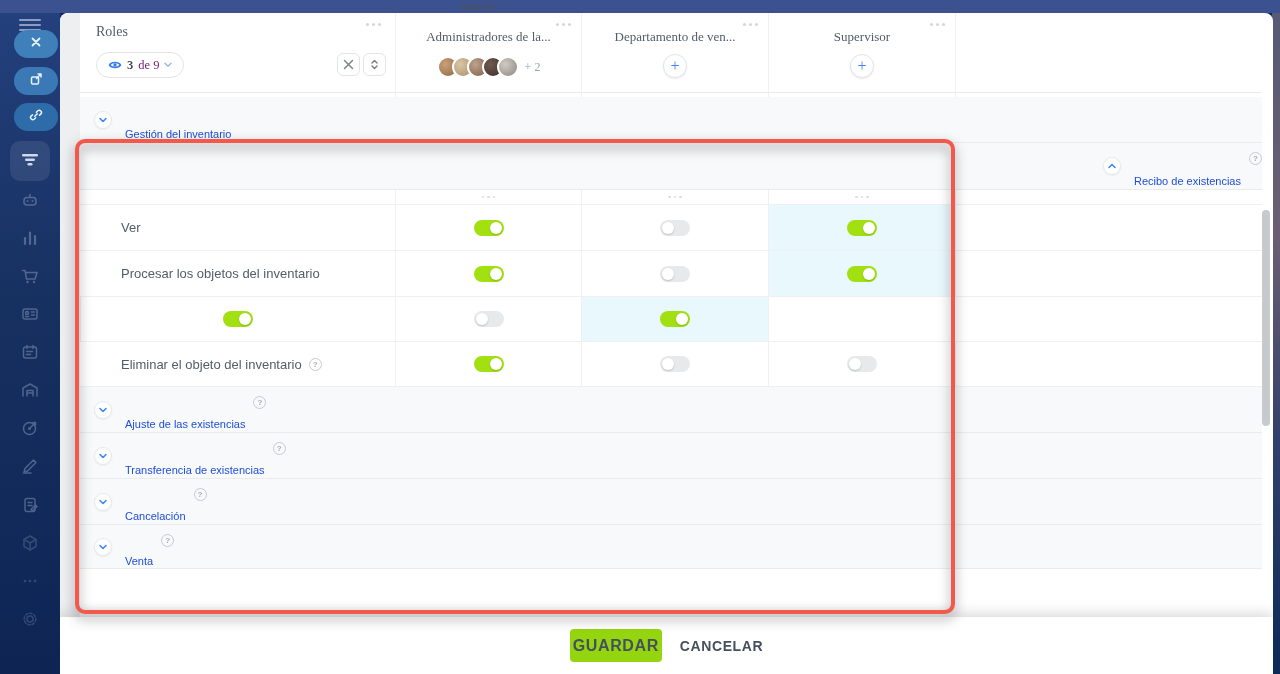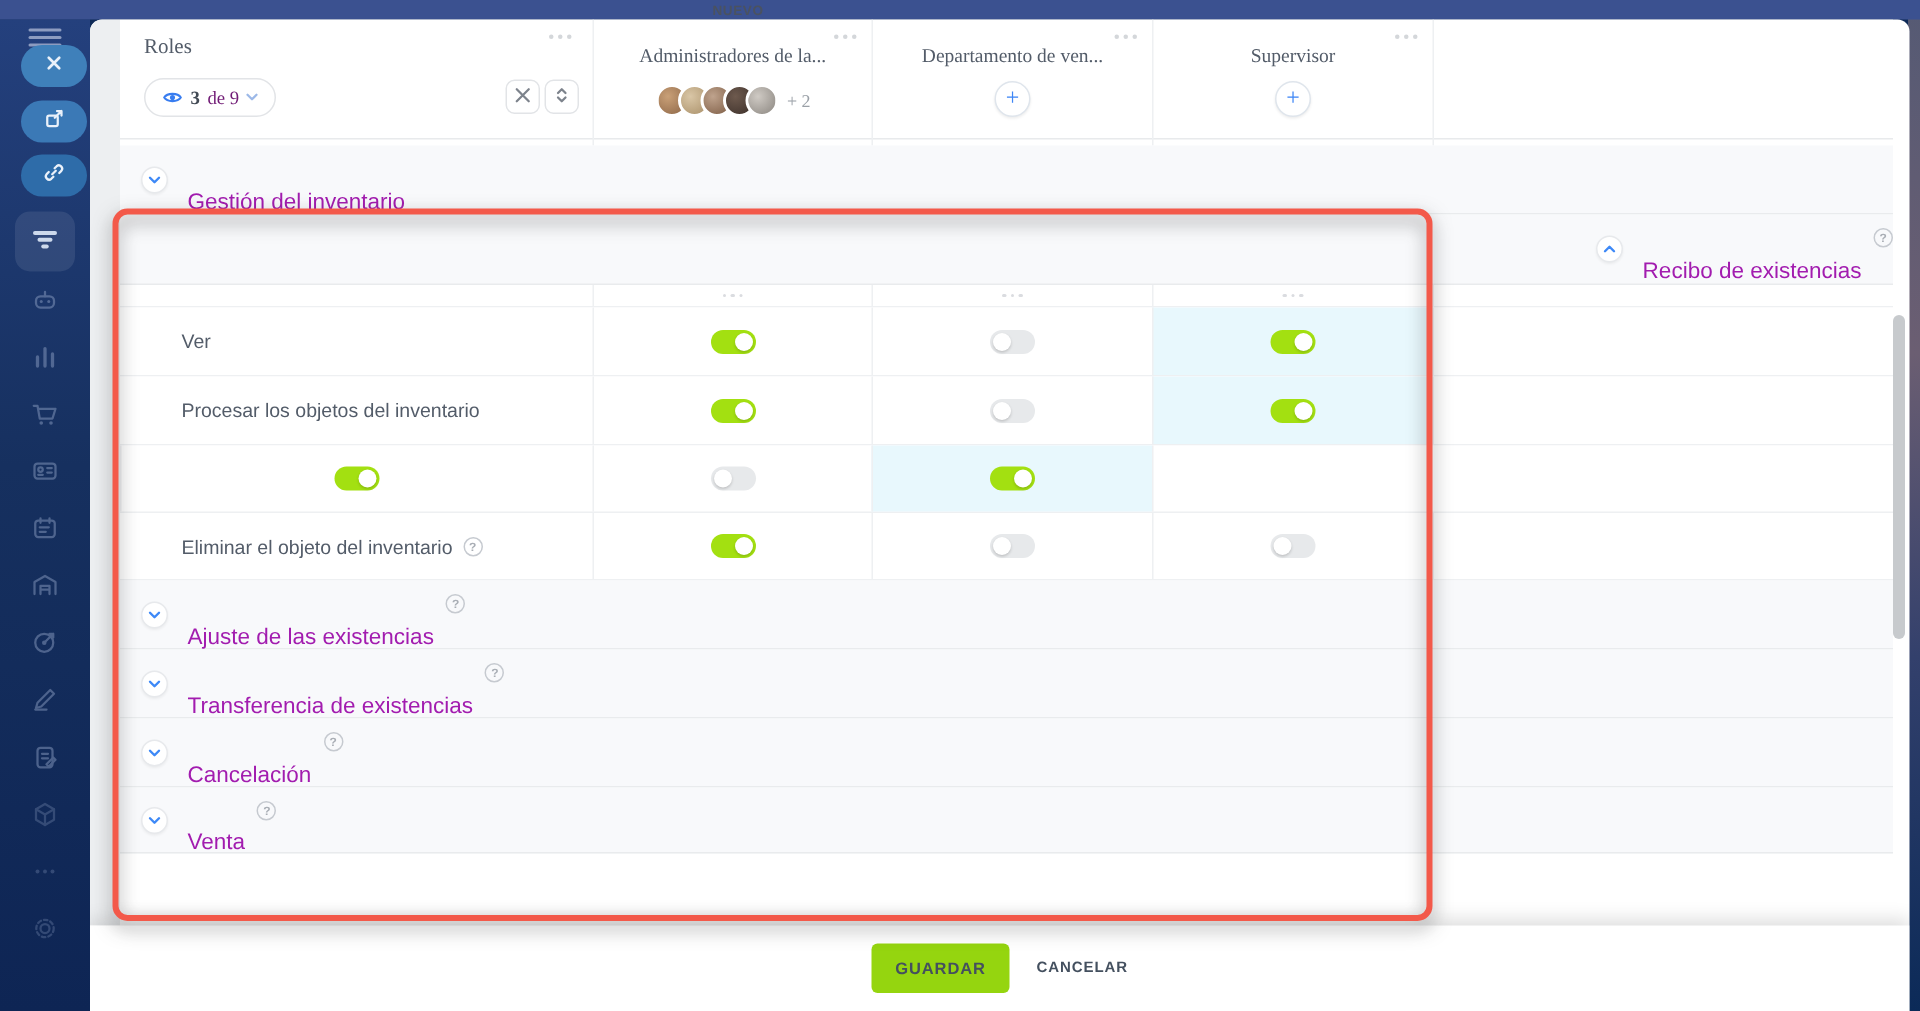--- a/index.html
+++ b/index.html
@@ -3,21 +3,21 @@
 <meta charset="utf-8">
 <style>
   * { margin:0; padding:0; box-sizing:border-box; }
   html,body { width:1280px; height:674px; overflow:hidden; }
   body { font-family:"Liberation Sans", sans-serif; background:#0e2a57; position:relative; color:#535c69; }
 
   
   .topbar { position:absolute; left:0; top:0; width:1280px; height:13px; background:#3b5190; z-index:2; }
   .right-strip { position:absolute; left:1272px; top:0; width:8px; height:674px; z-index:1;
     background:linear-gradient(180deg,#555a74 0%,#6b5e72 35%,#33406c 65%,#0b2a58 100%); }
-  .nuevo-tab { position:absolute; left:475px; top:2px; z-index:3; font-size:9px; font-weight:bold;
+  .nuevo-tab { position:absolute; left:461px; top:2px; z-index:3; font-size:9px; font-weight:bold;
     color:#4a5260; letter-spacing:.4px; }
 
   
   .sidebar { position:absolute; left:0; top:13px; width:60px; height:661px; z-index:1;
     background:linear-gradient(180deg,#24407d 0%,#16305f 45%,#0e2554 100%); }
   .sb-item { position:absolute; left:20px; width:20px; height:20px; color:#9fb0d2; }
   .sb-item svg { width:20px; height:20px; display:block; }
   .burger { position:absolute; left:19px; top:3px; width:22px; }
   .burger i { display:block; height:2px; background:#8d9cc0; border-radius:1px; margin:3px 0; }
   .pill { position:absolute; left:14px; width:44px; height:28px; border-radius:14px;
@@ -60,21 +60,21 @@
     background:#fff; border:1px solid #dfe5ec; box-shadow:0 1px 2px rgba(0,0,0,.08); color:#3e86f6;
     font-size:16px; line-height:21px; text-align:center; cursor:pointer; }
 
   
   .tbody { position:absolute; left:20px; top:84px; width:1182px; }
   .sec-row { background:#f8f9fb; border-bottom:1px solid #e9ebed; display:flex; align-items:center;
     padding-left:14px; cursor:pointer; }
   .chev-circle { width:18px; height:18px; border-radius:50%; background:#fff; border:1px solid #e7e9ec;
     box-shadow:0 1px 2px rgba(0,0,0,.06); display:flex; align-items:center; justify-content:center; flex:none; }
   .chev-circle svg { width:10px; height:10px; }
-  .sec-label { margin-left:13px; font-size:15px; color:#a21caf;margin-top:29px; }
+  .sec-label { margin-left:13px; font-size:11px; color:#1d4ed8;margin-top:29px; }
   .help { width:13px; height:13px; border-radius:50%; border:1px solid #c6cad0; color:#a9aeb5;
     font-size:8px; font-weight:bold; line-height:11px; text-align:center; margin-left:8px; align-self:flex-start; margin-top:9px; }
   .perm-row, .subhdr { display:grid; grid-template-columns:315px 186px 187px 187px 1fr; border-bottom:1px solid #eef0f2; background:#fff; }
   .cell { display:flex; align-items:center; justify-content:center; }
   .cell.bl { border-left:1px solid #eef0f2; }
   .perm-label { justify-content:flex-start; padding-left:41px; font-size:13px; color:#535c69; }
   .perm-label .help { margin-top:0; align-self:center; margin-left:7px; }
   .hl { background:#e8f8fd; }
   .subhdr { height:15px; }
   .subhdr .dots i { width:2.5px; height:2.5px; background:#dadce0; }
@@ -88,23 +88,23 @@
   .tg.off { background:#e7e9eb; } .tg.off::after { left:2px; }
 
   
   .focus-box { position:absolute; left:15px; top:126px; width:880px; height:475px; border:4px solid #f3594a;
     border-radius:10px; z-index:6; pointer-events:none; filter:drop-shadow(0 5px 6px rgba(35,35,35,.5)); }
 
   
   .footer { position:absolute; left:0; top:604px; width:1213px; height:57px; background:#fff; z-index:5;
     box-shadow:0 -4px 12px rgba(0,0,0,.14); display:flex; align-items:center; justify-content:center; gap:18px; }
   .btn-save { background:#95d50f; border:none; border-radius:4px; width:92px; height:33px; color:#44505f;
-    font-family:"Liberation Sans",sans-serif; font-size:11px; font-weight:bold; letter-spacing:.6px; cursor:pointer; }
+    font-family:"Liberation Sans",sans-serif; font-size:16px; font-weight:bold; letter-spacing:.6px; cursor:pointer; }
   .btn-cancel { background:none; border:none; color:#44505f; font-family:"Liberation Sans",sans-serif;
-    font-size:10px; font-weight:bold; letter-spacing:.6px; cursor:pointer; }
+    font-size:14px; font-weight:bold; letter-spacing:.6px; cursor:pointer; }
 
   .scroll-thumb { position:absolute; left:1202px; top:197px; width:8px; height:216px; background:#c7cacd;
     border-radius:4px; z-index:7; }
 
   svg { fill:none; stroke:currentColor; stroke-width:1.5; stroke-linecap:round; stroke-linejoin:round; }
   svg .f { fill:currentColor; stroke:none; }
 </style>
 </head>
 <body>
 

